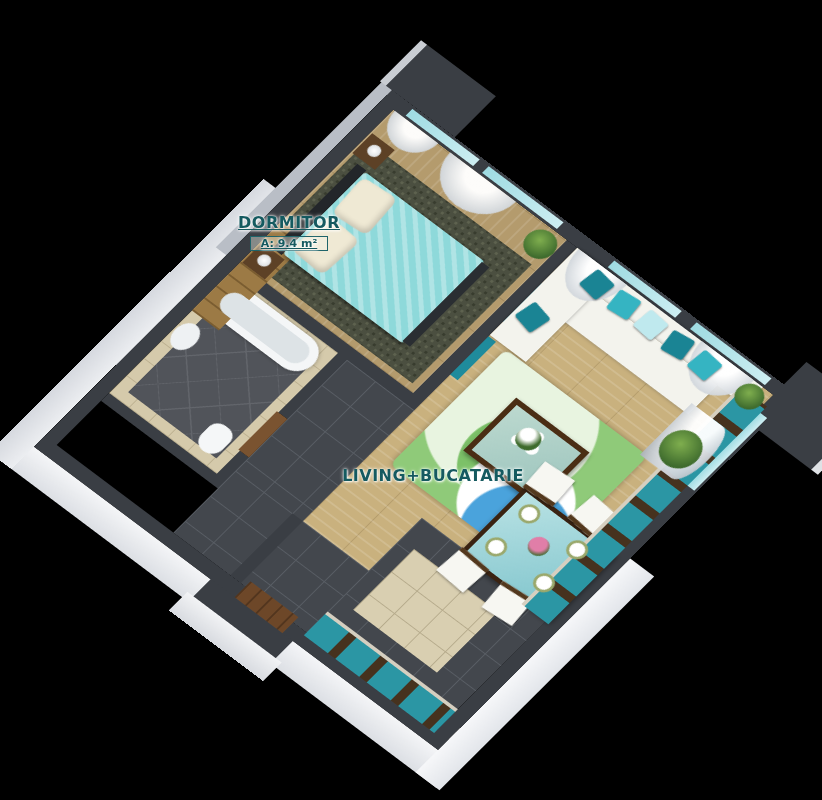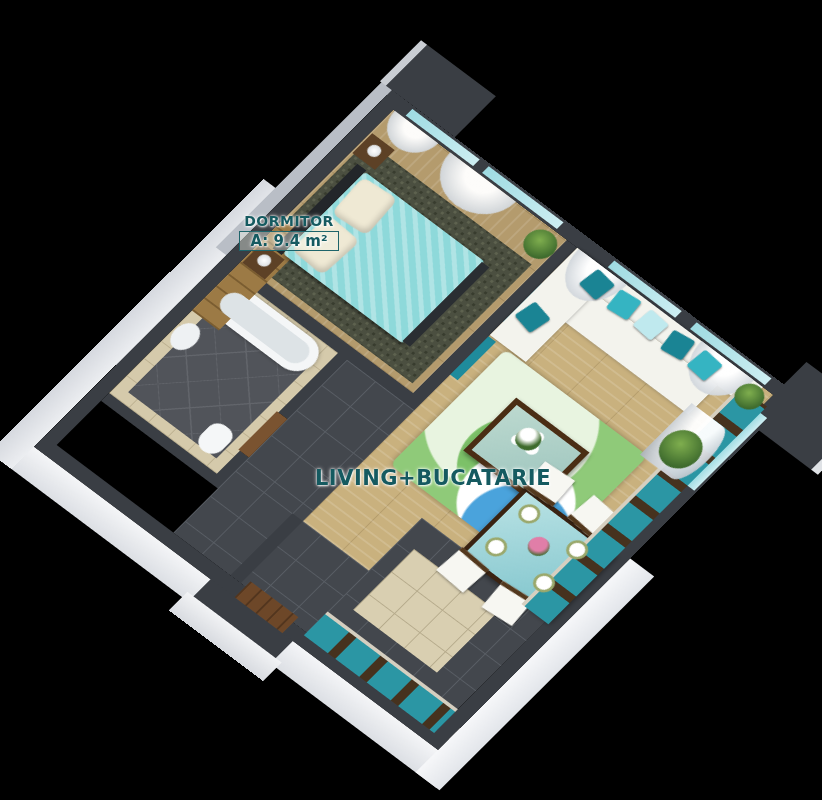--- a/index.html
+++ b/index.html
@@ -130,20 +130,20 @@
     <div class="abs glass" style="left:410px;top:3px;width:100px;height:10px;"></div>
     <div class="abs glass" style="left:527px;top:40px;width:10px;height:110px;"></div>
     <div class="abs curtain" style="left:92px;top:16px;width:88px;height:42px;"></div>
     <div class="abs curtain" style="left:18px;top:16px;width:58px;height:30px;"></div>
     <div class="abs curtain" style="left:264px;top:16px;width:64px;height:44px;"></div>
     <div class="abs curtain" style="left:428px;top:16px;width:70px;height:44px;"></div>
     <div class="abs curtain" style="left:468px;top:76px;width:56px;height:78px;border-radius:0 50% 50% 0/0 100% 100% 0;"></div>
   </div>
 
   <div class="label" style="left:199px;top:213px;width:180px;">
-    <div class="title" style="font-size:14px;">DORMITOR</div>
-    <div class="areabox" style="font-size:15px;">A: 9.4 m²</div>
+    <div class="title" style="font-size:16px;text-decoration:underline;">DORMITOR</div>
+    <div class="areabox" style="font-size:11px;text-decoration:underline;">A: 9.4 m²</div>
   </div>
   <div class="label" style="left:303px;top:466px;width:260px;">
-    <div class="title" style="font-size:21px;">LIVING+BUCATARIE</div>
+    <div class="title" style="font-size:16px;">LIVING+BUCATARIE</div>
   </div>
 
 </div>
 
 </body></html>

